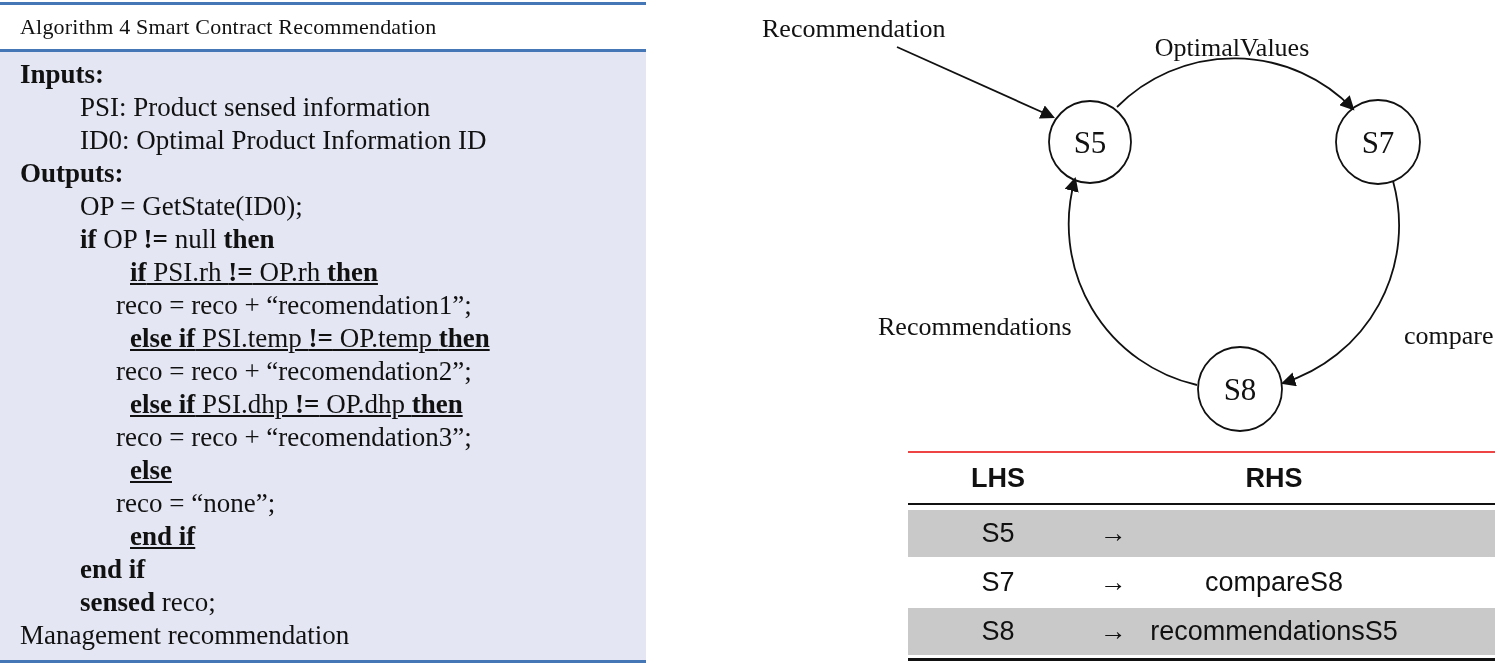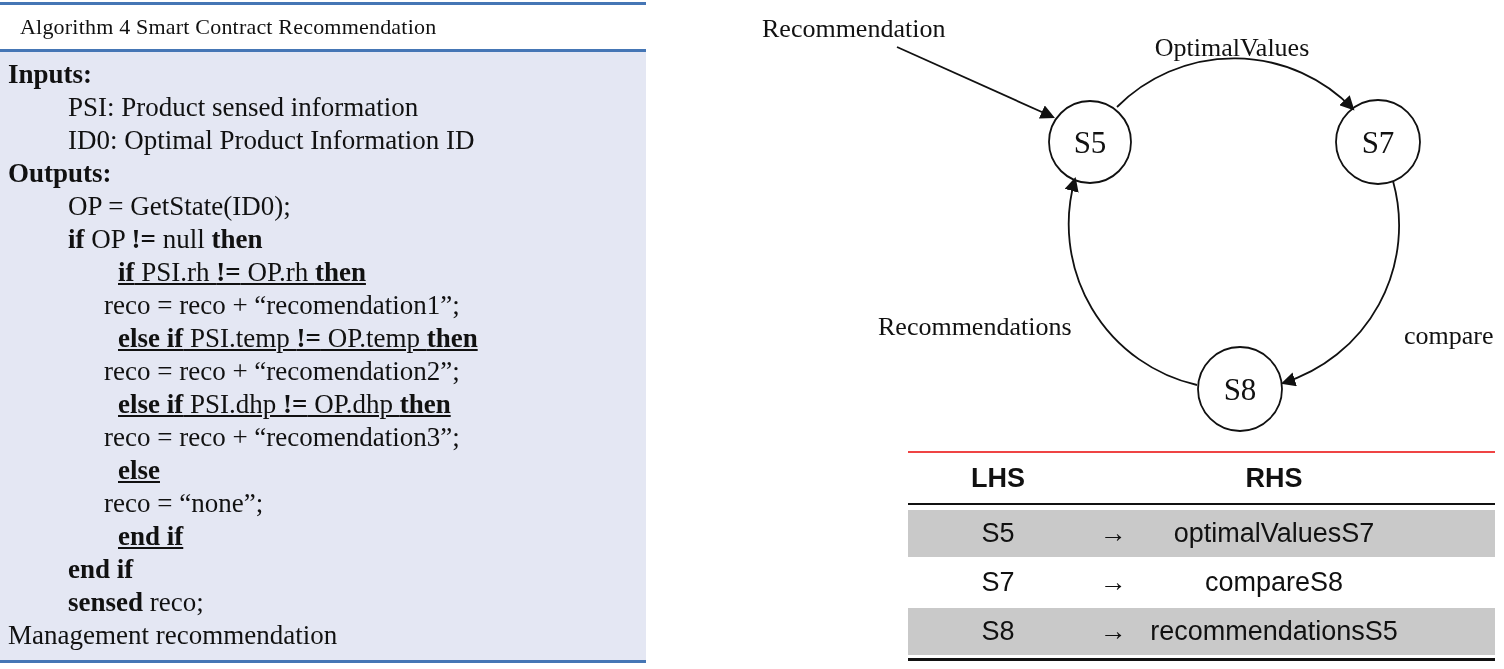--- a/index.html
+++ b/index.html
@@ -5,21 +5,21 @@
   html,body{margin:0;padding:0;background:#ffffff;}
   body{width:1504px;height:669px;position:relative;overflow:hidden;
        font-family:"Liberation Serif", serif;color:#111;}
 
   
   .algo{position:absolute;left:0;top:2px;width:646px;}
   .rule{height:0;border-top:3px solid #4576b5;}
   .algo-title{background:#ffffff;font-size:22px;line-height:34px;
               padding:5px 0 5px 20px;letter-spacing:.2px;}
   .algo-body{background:#e4e7f3;padding:6px 0 8px 0;}
-  .algo-line{font-size:27px;line-height:33px;white-space:pre;}
+  .algo-line{font-size:27px;line-height:33px;white-space:pre;margin-left:12px;}
   .algo-line.i0{padding-left:8px;}
   .algo-line.i1{padding-left:68px;}
   .algo-line.i2{padding-left:118px;text-decoration:underline;}
   .algo-line.i3{padding-left:104px;}
   .algo-line .b{font-weight:bold;}
 
   
   .diagram{position:absolute;left:740px;top:0;width:764px;height:450px;}
   .diagram svg{display:block;}
   .diagram text{font-family:"Liberation Serif", serif;fill:#111;}
@@ -105,21 +105,20 @@
 <div class="map-table">
   <div class="t-head">
     <div class="c">LHS</div>
     <div class="c"></div>
     <div class="c-rhs">RHS</div>
   </div>
   <div>
       <div class="t-row shaded">
         <div class="c">S5</div>
         <div class="c">→</div>
-        <div class="c-rhs">optimalValuesS7</div>
       </div>
       <div class="t-row tall">
         <div class="c">S7</div>
         <div class="c">→</div>
         <div class="c-rhs">compareS8</div>
       </div>
       <div class="t-row shaded">
         <div class="c">S8</div>
         <div class="c">→</div>
         <div class="c-rhs">recommendationsS5</div>

